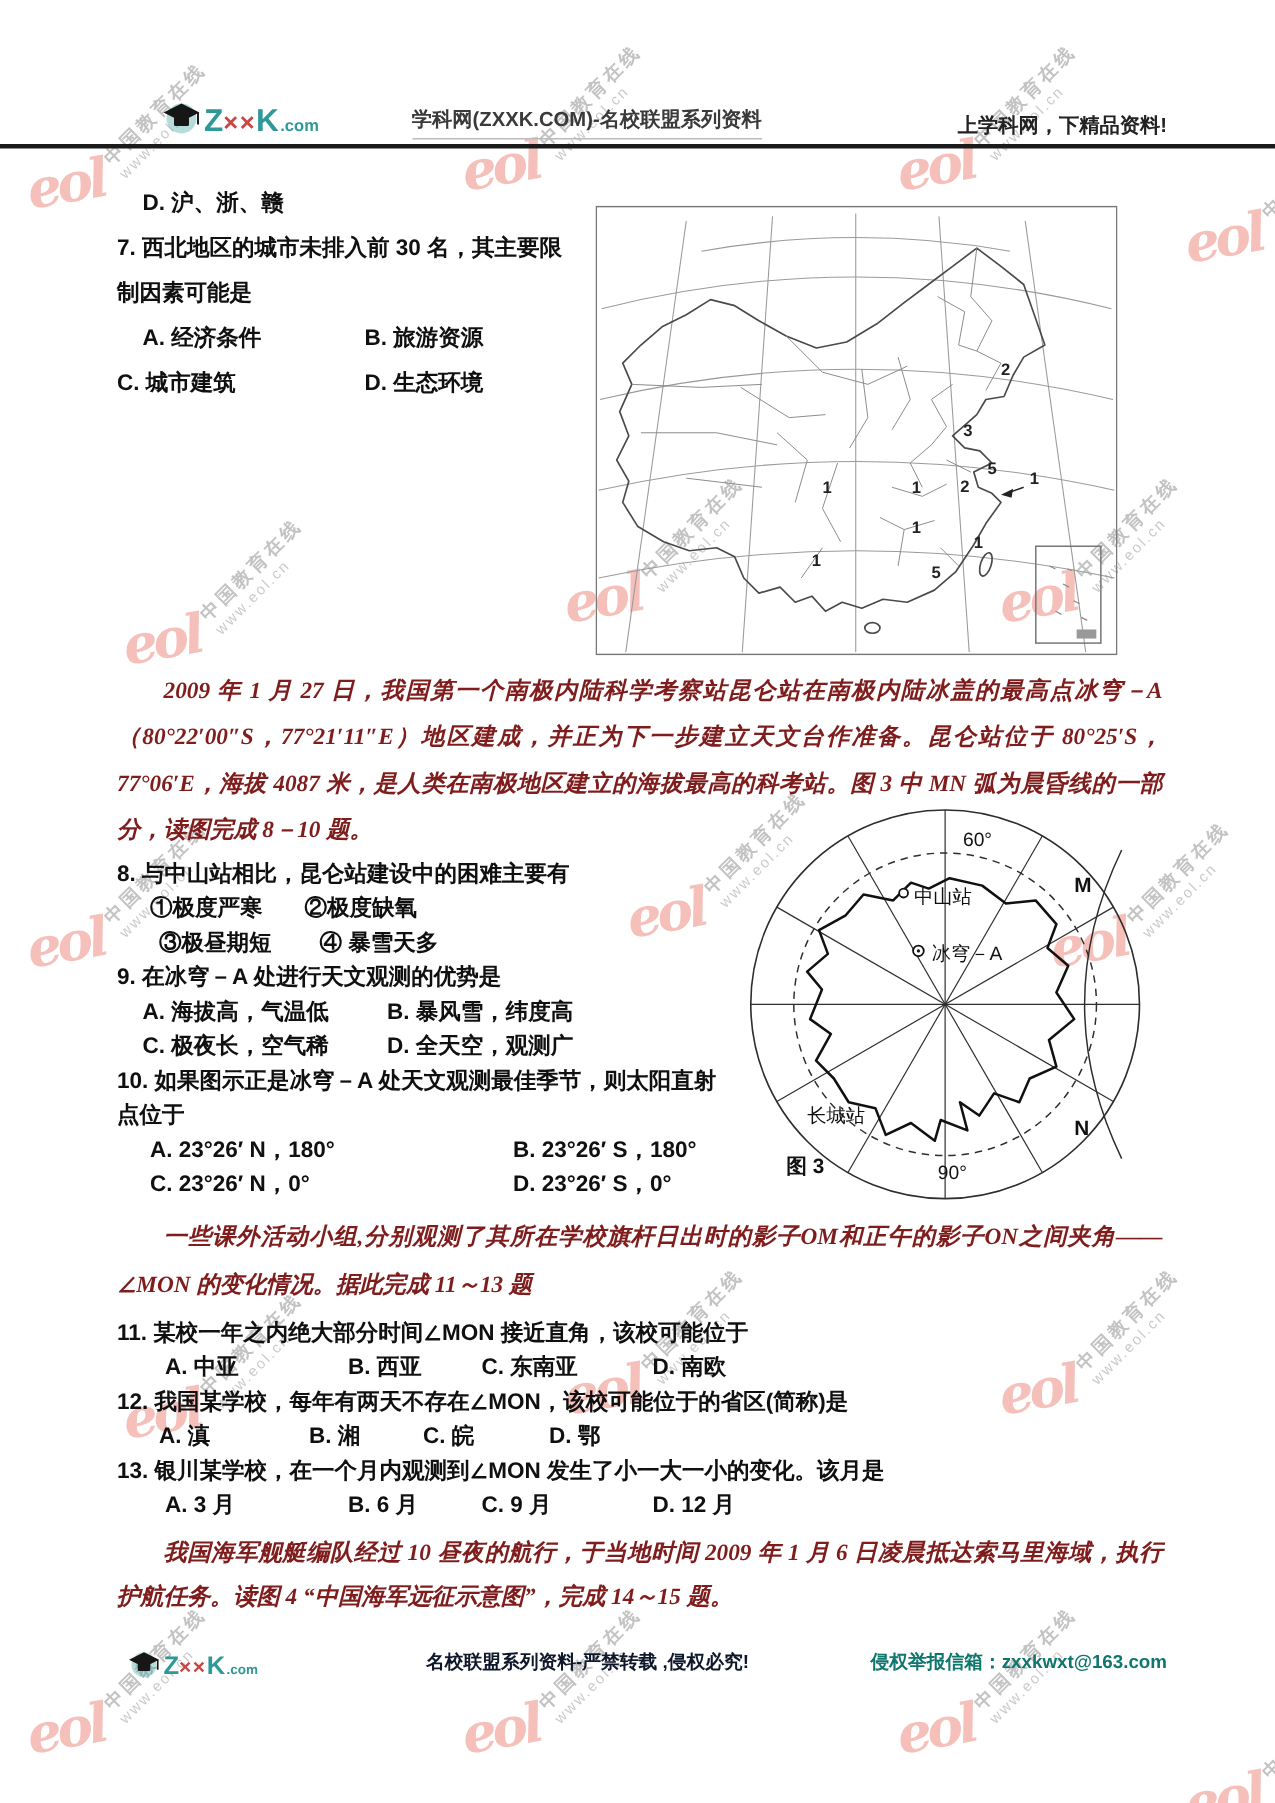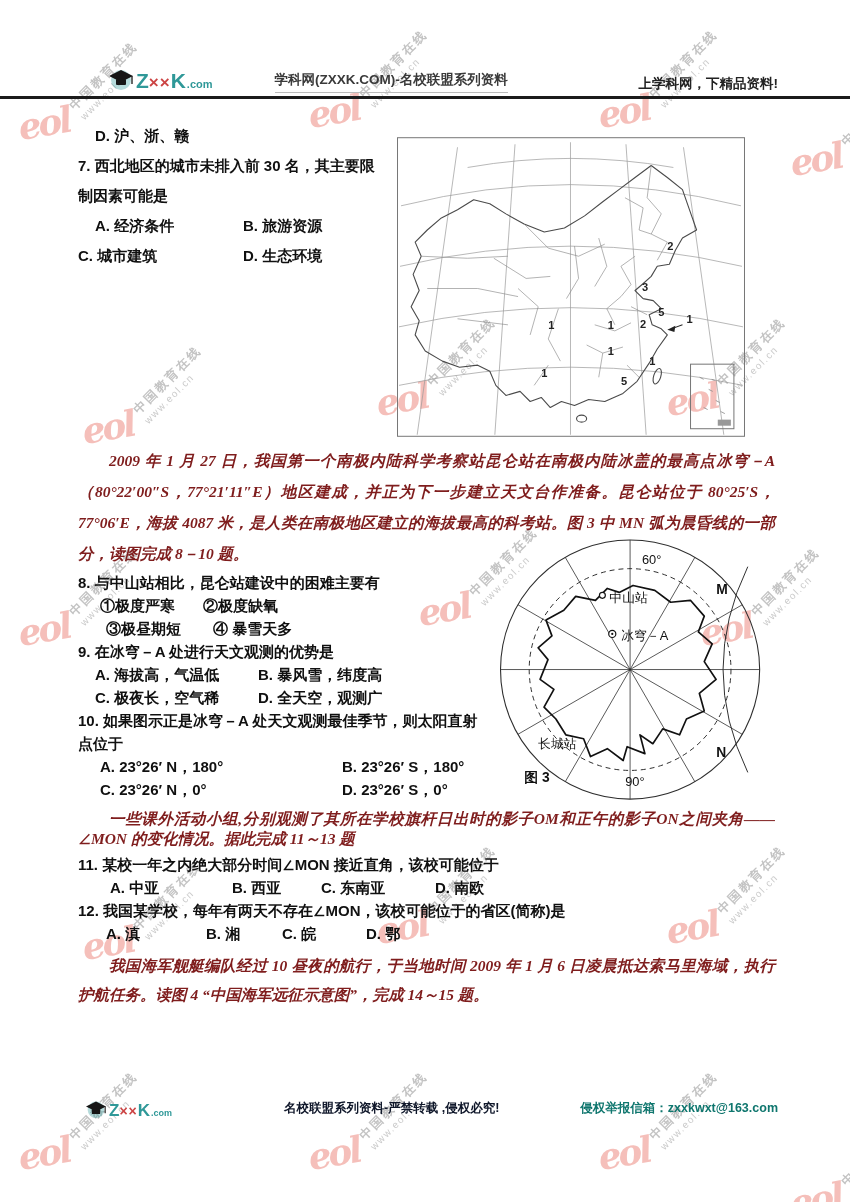--- a/index.html
+++ b/index.html
@@ -44,21 +44,21 @@
   .indent-1 { padding-left:17px; }
   .indent-2 { padding-left:22px; }
   .indent-3 { padding-left:28px; }
   .indent-4 { padding-left:32px; }
   .optrow { display:flex; }
   .opt { display:inline-block; white-space:nowrap; }
   .para {
     clear:both; font-family:Liberation Serif, serif; font-style:italic; font-weight:bold;
     font-size:15.5px; line-height:31px; text-align:justify; text-indent:2em; color:#7f1d1d;
   }
-  .para-tight { line-height:20px; }
+  .para-tight { line-height:32px; }
   
   .china-map { float:right; width:348px; height:300px; margin:16px 30px 8px 10px; }
   .china-map svg { width:100%; height:100%; }
   .frame { fill:none; stroke:#777777; stroke-width:1; }
   .grat { fill:none; stroke:#9a9a9a; stroke-width:0.7; }
   .coast { fill:none; stroke:#4a4a4a; stroke-width:1.1; stroke-linejoin:round; }
   .prov { fill:none; stroke:#8a8a8a; stroke-width:0.65; stroke-linejoin:round; }
   .map-num { font:bold 11px "Liberation Sans", sans-serif; fill:#222222; }
   .inset { fill:none; stroke:#777777; stroke-width:1; }
   .inset-dot { stroke:#8a8a8a; stroke-width:0.8; }
@@ -331,20 +331,27 @@
         <span class="opt" style="width:114px">C. 东南亚</span>
         <span class="opt">D. 南欧</span>
       </div>
       <div class="q-line">12. 我国某学校，每年有两天不存在∠MON，该校可能位于的省区(简称)是</div>
       <div class="optrow q-line indent-3">
         <span class="opt" style="width:100px">A. 滇</span>
         <span class="opt" style="width:76px">B. 湘</span>
         <span class="opt" style="width:84px">C. 皖</span>
         <span class="opt">D. 鄂</span>
       </div>
+      <div class="q-line">13. 银川某学校，在一个月内观测到∠MON 发生了小一大一小的变化。该月是</div>
+      <div class="optrow q-line indent-4">
+        <span class="opt" style="width:122px">A. 3 月</span>
+        <span class="opt" style="width:89px">B. 6 月</span>
+        <span class="opt" style="width:114px">C. 9 月</span>
+        <span class="opt">D. 12 月</span>
+      </div>
     </div>
 
     <p class="para" style="margin-top:6px; line-height:29px;">我国海军舰艇编队经过 10 昼夜的航行，于当地时间 2009 年 1 月 6 日凌晨抵达索马里海域，执行护航任务。读图 4 “中国海军远征示意图”，完成 14～15 题。</p>
 
     <div class="clear"></div>
   </div>
 
   <div class="footer">
     <span class="logo">
       <svg class="logo-cap" width="22" height="20" viewBox="0 0 26 24">

